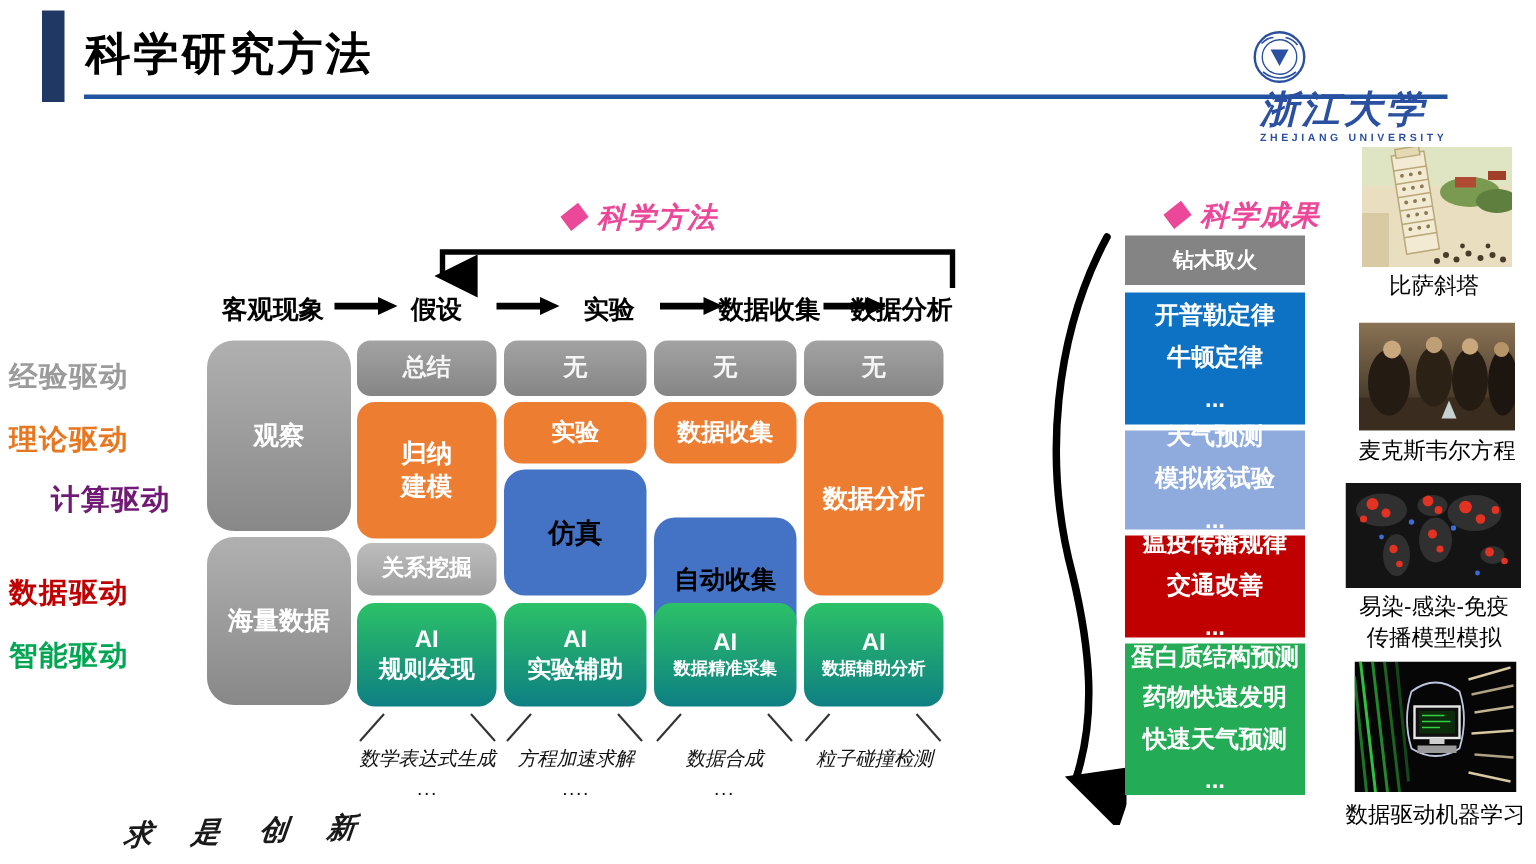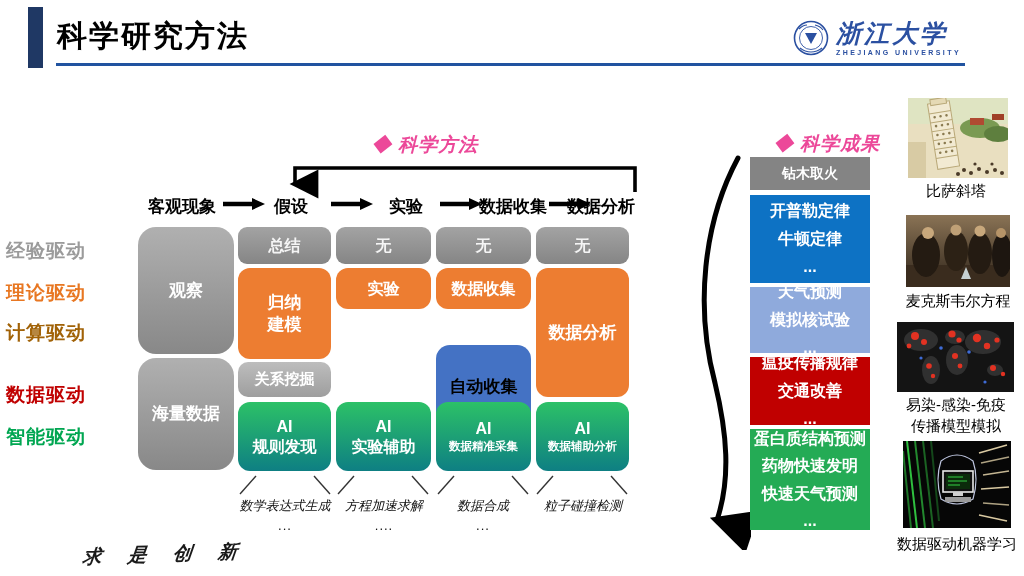--- a/index.html
+++ b/index.html
@@ -4,29 +4,29 @@
 <style>
   html,body{margin:0;padding:0;background:#fff;}
   .slide{position:relative;width:1024px;height:576px;background:#fff;overflow:hidden;
          font-family:"Liberation Sans",sans-serif;color:#000;}
   .abs{position:absolute;}
 
   
   .accent-bar{left:28px;top:7px;width:15px;height:61px;background:#1f3864;}
   .slide-title{left:57px;top:16px;font-size:30px;font-weight:bold;letter-spacing:2px;color:#000;}
   .title-underline{left:56px;top:63px;width:909px;height:3px;background:#2153a0;}
-  .logo{left:792px;top:18px;display:flex;align-items:flex-start;}
+  .logo{left:834px;top:18px;display:flex;align-items:flex-start;flex-direction:column;}
   .logo-text{margin-left:6px;color:#2b50a1;}
   .logo-cn{font-size:25px;font-weight:bold;font-style:italic;letter-spacing:3px;line-height:30px;}
   .logo-en{font-size:7px;font-weight:bold;letter-spacing:2.4px;margin-top:1px;}
 
   
   .drive{left:6px;font-size:19px;font-weight:bold;letter-spacing:1px;}
   .drive1{top:238px;color:#9b9b9b;} .drive2{top:280px;color:#e87722;}
-  .drive3{top:320px;color:#a16207;} .drive4{top:366px;color:#c00000;margin-top:16px;}
+  .drive3{top:320px;color:#701a75;margin-left:28px;} .drive4{top:366px;color:#c00000;margin-top:16px;}
   .drive5{top:424px;color:#00a651;}
 
   
   .sec-header{font-size:19px;font-weight:bold;font-style:italic;letter-spacing:1px;color:#ec4899;}
   .method-header{left:340px;top:132px;width:170px;text-align:center;}
   .results-header{left:752px;top:131px;width:150px;text-align:center;}
 
   
   .flow-label{top:195px;transform:translateX(-50%);font-size:17px;font-weight:bold;white-space:nowrap;}
 
@@ -135,20 +135,21 @@
     <div>建模</div>
   </div>
   <div class="cell gray-lt" style="left:238px;top:362px;width:93px;height:35px;">关系挖掘</div>
   <div class="cell green" style="left:238px;top:402px;width:93px;height:69px;">
     <div>AI</div>
     <div>规则发现</div>
   </div>
 
   <div class="cell gray-hdr" style="left:336px;top:227px;width:95px;height:37px;">无</div>
   <div class="cell orange" style="left:336px;top:268px;width:95px;height:41px;font-size:16px;">实验</div>
+  <div class="cell blue" style="left:336px;top:313px;width:95px;height:84px;">仿真</div>
   <div class="cell green" style="left:336px;top:402px;width:95px;height:69px;">
     <div>AI</div>
     <div>实验辅助</div>
   </div>
 
   <div class="cell gray-hdr" style="left:436px;top:227px;width:95px;height:37px;">无</div>
   <div class="cell orange" style="left:436px;top:268px;width:95px;height:41px;font-size:16px;">数据收集</div>
   <div class="cell blue" style="left:436px;top:313px;width:95px;height:84px;font-size:17px;margin-top:32px;">自动收集</div>
   <div class="cell green" style="left:436px;top:402px;width:95px;height:69px;">
     <div>AI</div>

